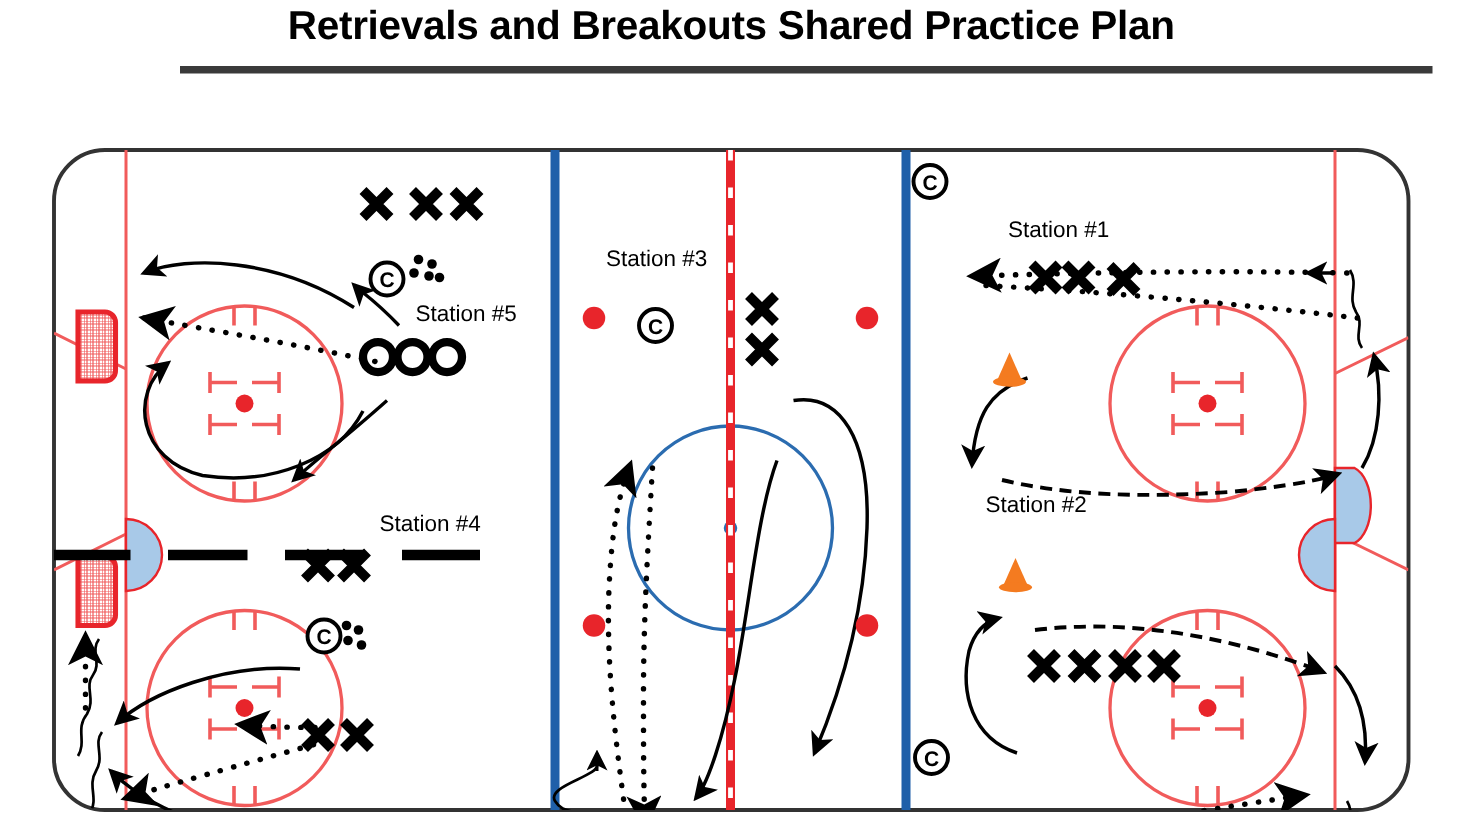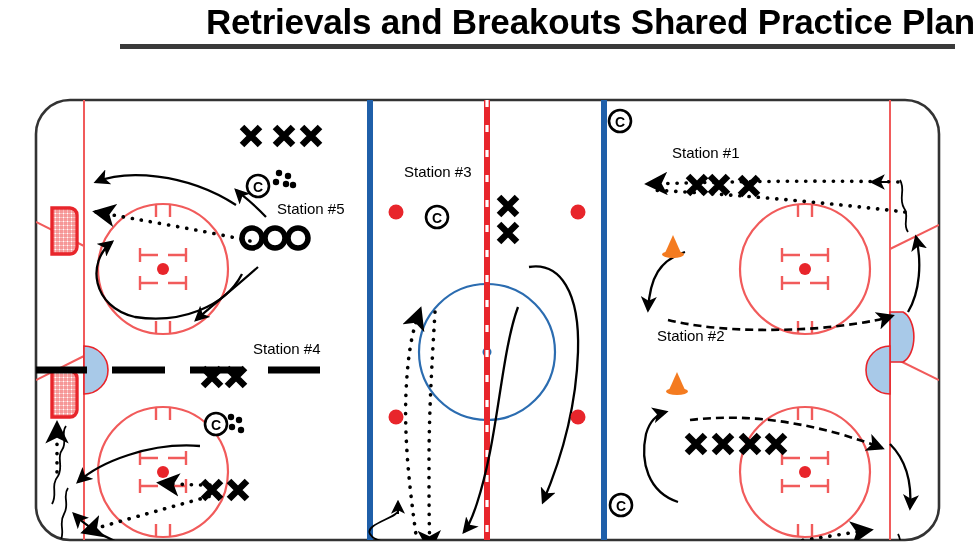--- a/index.html
+++ b/index.html
@@ -26,24 +26,24 @@
     left: 0;
     top: 0;
     width: 975px;
     height: 66px;
   }
   #page-title {
     position: absolute;
     left: 0;
     top: 2px;
     width: 975px;
-    text-align: right;
+    text-align: center;
     font-family: "Liberation Sans", sans-serif;
     font-weight: bold;
-    font-size: 35px;
+    font-size: 27px;
     letter-spacing: -0.2px;
     color: #000000;
     white-space: nowrap;
   }
   #title-rule {
     position: absolute;
     left: 120px;
     top: 44px;
     width: 835px;
     height: 5px;

